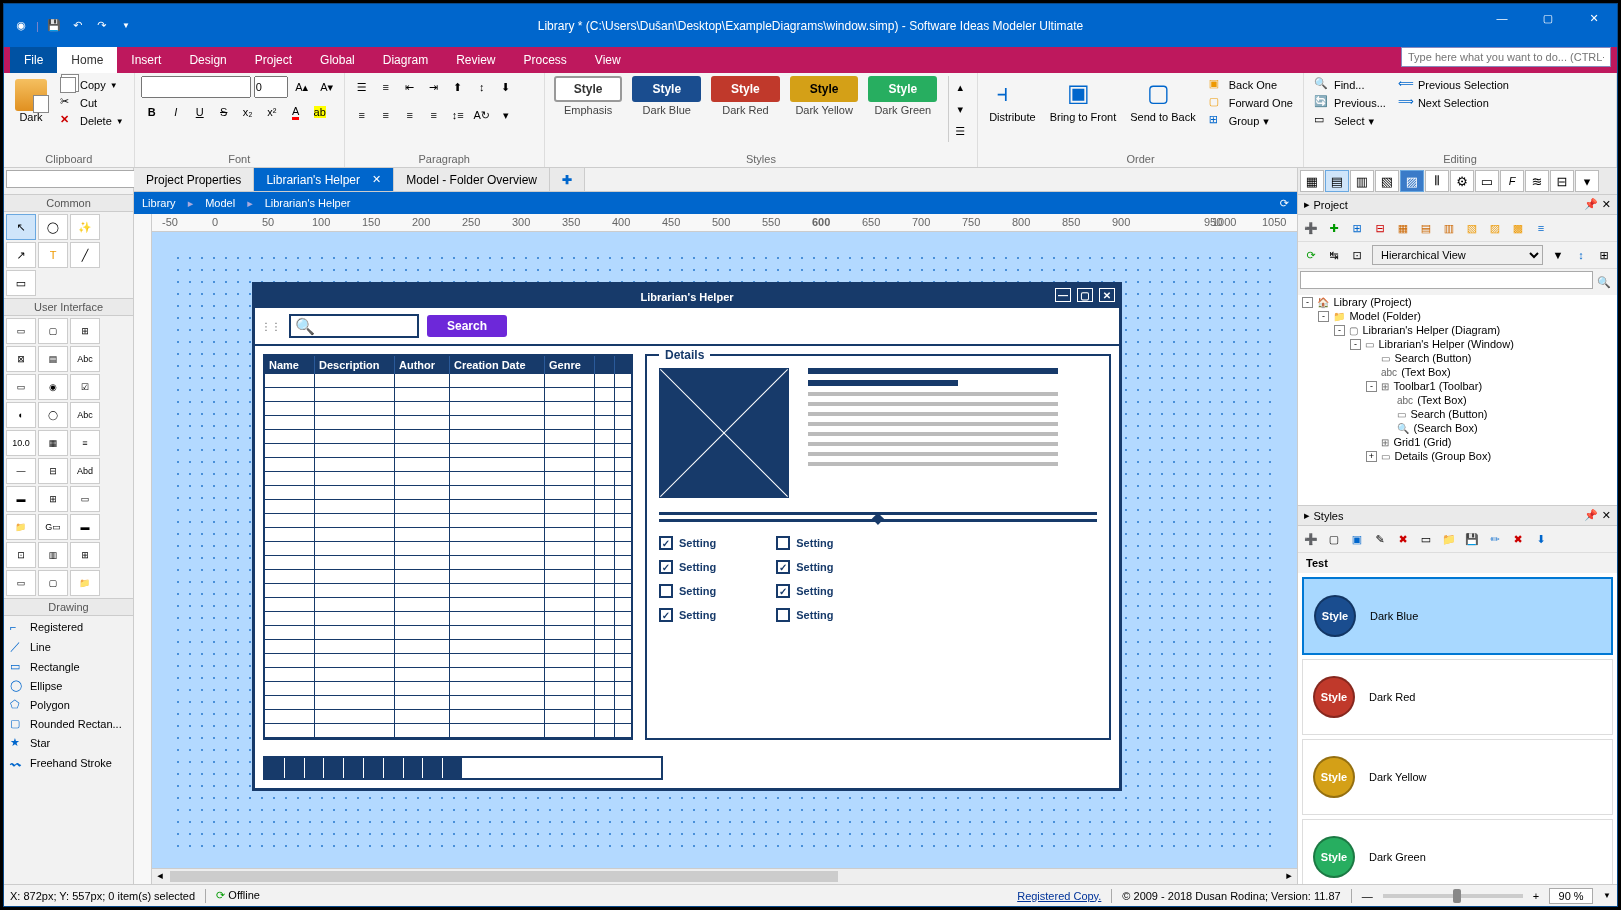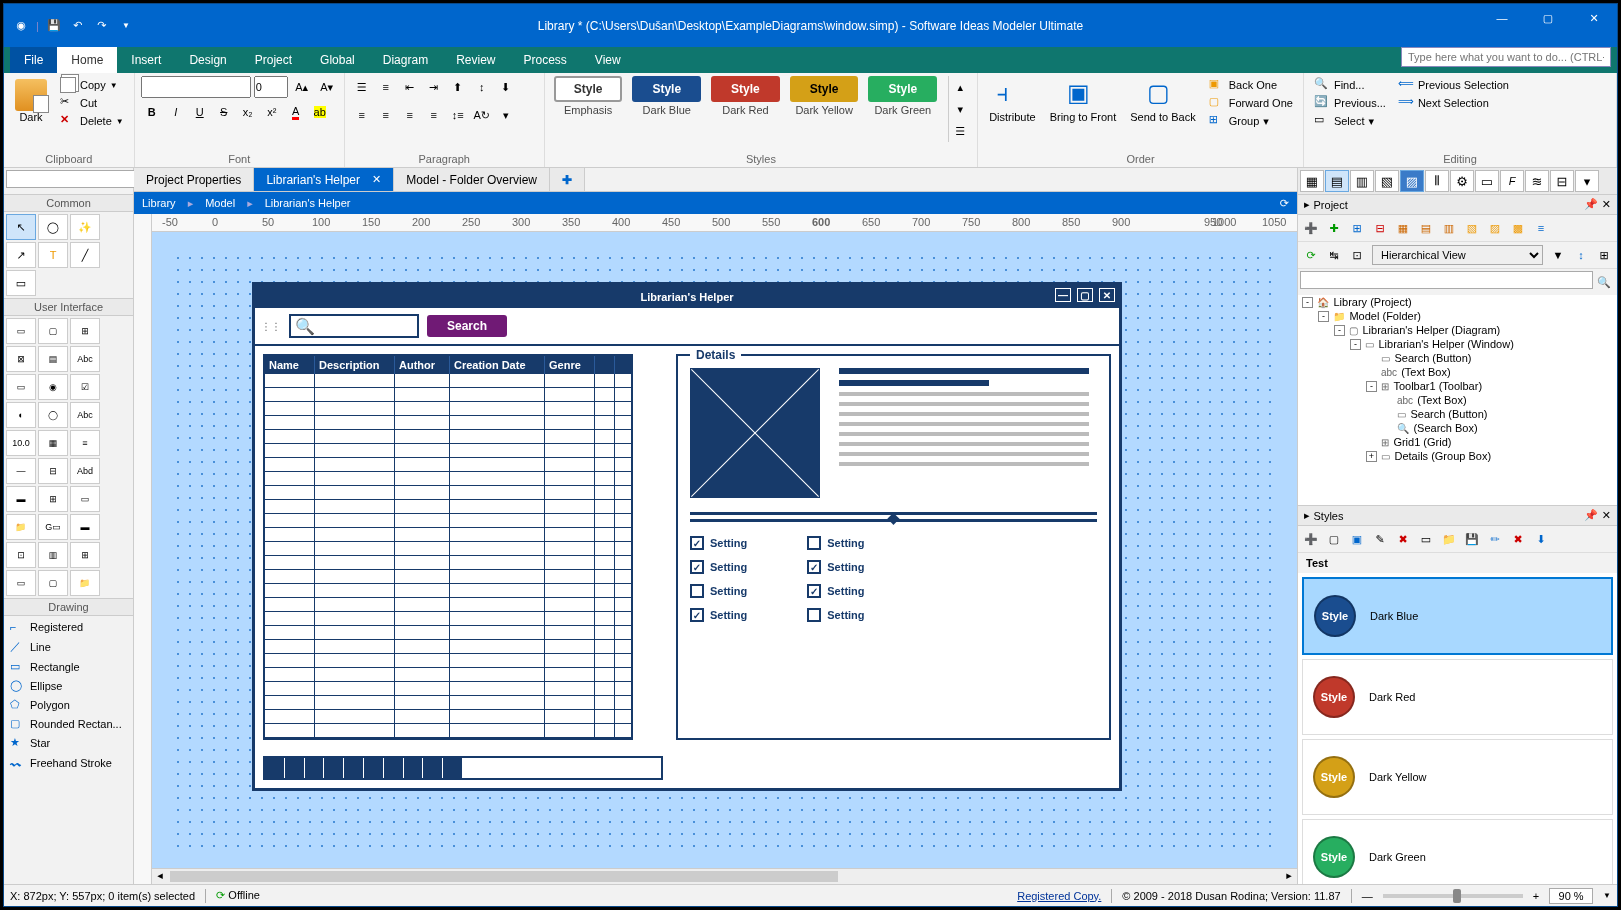--- a/index.html
+++ b/index.html
@@ -4,21 +4,21 @@
 <style>
 * { margin: 0; padding: 0; box-sizing: border-box; font-family: "Segoe UI", Tahoma, sans-serif; font-size: 11px; }
 body { background: #000; padding: 3px; width: 1621px; height: 910px; overflow: hidden; }
 .app { background: #fff; width: 100%; height: 100%; display: flex; flex-direction: column; border: 1px solid #0a4a8a; }
 .titlebar { background: #0066cc; color: #fff; height: 43px; display: flex; align-items: center; position: relative; }
 .titlebar-left { display: flex; align-items: center; gap: 6px; padding-left: 8px; }
 .titlebar-title { position: absolute; left: 50%; transform: translateX(-50%); font-size: 12px; }
 .winbtns { position: absolute; right: 0; top: 0; display: flex; }
 .winbtns div { width: 46px; height: 28px; display: flex; align-items: center; justify-content: center; color: #fff; cursor: pointer; }
 .qat-icon { width: 18px; height: 18px; display: inline-flex; align-items: center; justify-content: center; color: #fff; }
-.menubar { background: #0f766e; height: 26px; display: flex; align-items: stretch; padding-left: 6px; }
+.menubar { background: #be185d; height: 26px; display: flex; align-items: stretch; padding-left: 6px; }
 .menubar .mitem { padding: 0 14px; display: flex; align-items: center; color: #fff; cursor: pointer; font-size: 12px; }
 .menubar .mitem.file { background: #0052a3; }
 .menubar .mitem.active { background: #fff; color: #333; }
 .menubar .search-right { margin-left: auto; }
 .menubar input { width: 210px; height: 20px; margin-right: 6px; padding: 0 6px; border: 1px solid #88b; font-size: 11px; color: #888; }
 .ribbon { background: #f5f5f5; height: 95px; border-bottom: 1px solid #ccc; display: flex; }
 .rgroup { border-right: 1px solid #ddd; padding: 3px 6px 0 6px; display: flex; flex-direction: column; }
 .rgroup-body { flex: 1; display: flex; align-items: flex-start; gap: 4px; }
 .rgroup-label { text-align: center; color: #666; font-size: 11px; padding: 2px 0; }
 .rbtn { display: flex; flex-direction: column; align-items: center; padding: 2px 4px; cursor: pointer; border: 1px solid transparent; }
@@ -49,28 +49,28 @@
 .breadcrumb .sep { color: #aad; }
 .ruler { height: 18px; background: #f8f8f8; border-bottom: 1px solid #ccc; position: relative; overflow: hidden; font-size: 9px; color: #666; }
 .canvas-wrap { flex: 1; overflow: auto; background: #b3d9ff; position: relative; }
 .canvas-dots { position: absolute; inset: 20px; background-image: radial-gradient(#4a90d9 1px, transparent 1px); background-size: 12px 12px; }
 .mock { position: absolute; left: 100px; top: 50px; width: 870px; background: #fff; border: 3px solid #173a6a; }
 .mock-title { background: #173a6a; color: #fff; text-align: center; padding: 4px; font-weight: bold; font-size: 13px; position: relative; }
 .mock-title .wbtns { position: absolute; right: 4px; top: 3px; display: flex; gap: 6px; }
 .mock-title .wbtns span { width: 16px; height: 14px; border: 1px solid #fff; display: inline-flex; align-items: center; justify-content: center; font-size: 10px; }
 .mock-toolbar { padding: 6px; display: flex; gap: 8px; align-items: center; border-bottom: 2px solid #173a6a; }
 .mock-search { border: 2px solid #173a6a; height: 24px; flex: 0 0 130px; display: flex; align-items: center; padding: 0 4px; }
-.mock-btn { background: #701a75; color: #fff; padding: 4px 20px; border-radius: 3px; font-weight: bold; font-size: 12px; }
+.mock-btn { background: #6d28d9; color: #fff; padding: 4px 20px; border-radius: 3px; font-weight: bold; font-size: 12px; }
 .mock-body { display: flex; padding: 8px; gap: 12px; }
 .mock-grid { flex: 0 0 370px; border: 2px solid #173a6a; }
 .mock-grid-head { display: flex; background: #173a6a; color: #fff; font-weight: bold; font-size: 11px; }
 .mock-grid-head div { padding: 3px 4px; border-right: 1px solid #2a5a9a; }
 .mock-grid-rows div.row { display: flex; height: 14px; border-bottom: 1px solid #173a6a; }
 .mock-grid-rows div.row span { border-right: 1px solid #173a6a; }
-.mock-details { flex: 1; border: 2px solid #173a6a; padding: 12px; position: relative; margin-left: 31px; }
+.mock-details { flex: 1; border: 2px solid #173a6a; padding: 12px; position: relative; }
 .mock-details-label { position: absolute; top: -8px; left: 12px; background: #fff; padding: 0 6px; color: #173a6a; font-weight: bold; font-size: 12px; }
 .mock-img { width: 130px; height: 130px; background: #173a6a; position: relative; display: inline-block; vertical-align: top; }
 .mock-img::before, .mock-img::after { content: ""; position: absolute; background: #fff; width: 180px; height: 1px; top: 50%; left: 50%; }
 .mock-img::before { transform: translate(-50%,-50%) rotate(45deg); }
 .mock-img::after { transform: translate(-50%,-50%) rotate(-45deg); }
 .mock-lines { display: inline-block; vertical-align: top; margin-left: 16px; width: 250px; }
 .mock-lines .l1 { height: 6px; background: #173a6a; margin-bottom: 6px; }
 .mock-lines .l2 { height: 4px; background: #bbb; margin-bottom: 6px; }
 .mock-hr { border-top: 3px solid #173a6a; border-bottom: 3px solid #173a6a; height: 10px; margin: 14px 0; position: relative; }
 .mock-hr::after { content: "◆"; position: absolute; left: 50%; top: -7px; transform: translateX(-50%); color: #173a6a; font-size: 16px; }

